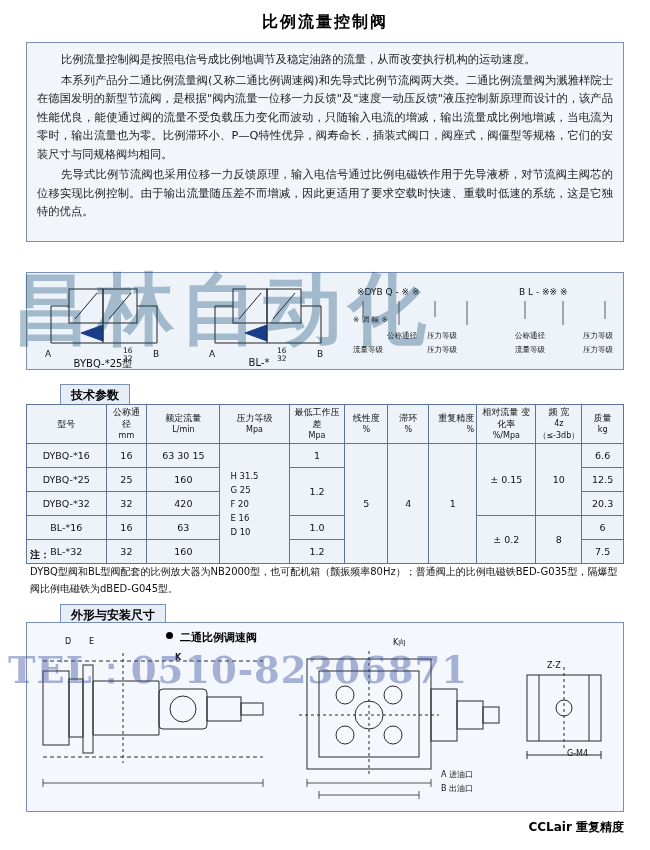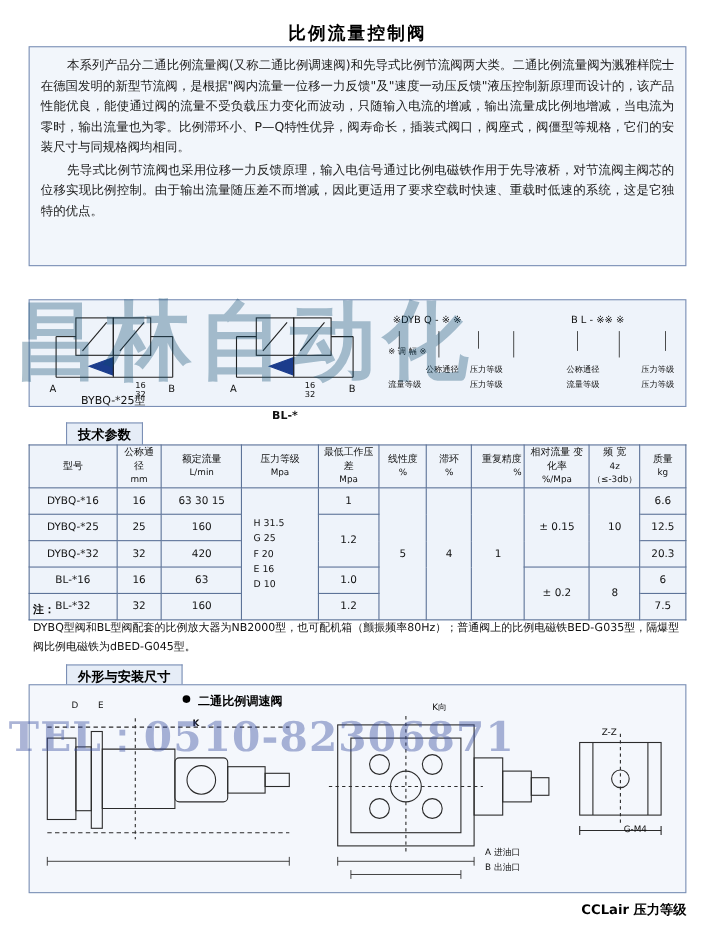--- a/index.html
+++ b/index.html
@@ -8,21 +8,21 @@
     background:#ffffff;
     font-family:"DejaVu Sans","Liberation Sans",sans-serif;
     position:relative;overflow:hidden;
     color:#111;
   }
   .page{position:absolute;inset:0;}
 
   
   .doc-title{
     position:absolute;top:12px;left:0;width:650px;text-align:center;
-    font-size:16px;font-weight:bold;letter-spacing:2px;color:#000;margin-top:8px;
+    font-size:16px;font-weight:bold;letter-spacing:2px;color:#000;
   }
 
   
   .intro{
     position:absolute;left:26px;top:42px;width:598px;height:200px;
     border:1px solid #7b8fb5;background:#f2f6fb;
     box-sizing:border-box;padding:8px 10px 6px 10px;
   }
   .intro p{
     margin:0 0 2px 0;font-size:11.3px;line-height:18.5px;text-align:justify;
@@ -103,20 +103,21 @@
   svg{display:block;}
 </style>
 </head>
 <body>
 
 <div class="page">
 
   <div class="doc-title">比例流量控制阀</div>
 
   <div class="intro">
+    <p>比例流量控制阀是按照电信号成比例地调节及稳定油路的流量，从而改变执行机构的运动速度。</p>
     <p>本系列产品分二通比例流量阀(又称二通比例调速阀)和先导式比例节流阀两大类。二通比例流量阀为溅雅样院士在德国发明的新型节流阀，是根据"阀内流量一位移一力反馈"及"速度一动压反馈"液压控制新原理而设计的，该产品性能优良，能使通过阀的流量不受负载压力变化而波动，只随输入电流的增减，输出流量成比例地增减，当电流为零时，输出流量也为零。比例滞环小、P—Q特性优异，阀寿命长，插装式阀口，阀座式，阀僵型等规格，它们的安装尺寸与同规格阀均相同。</p>
     <p>先导式比例节流阀也采用位移一力反馈原理，输入电信号通过比例电磁铁作用于先导液桥，对节流阀主阀芯的位移实现比例控制。由于输出流量随压差不而增减，因此更适用了要求空载时快速、重载时低速的系统，这是它独特的优点。</p>
   </div>
 
   <div class="sec-tab" style="left:60px;top:252px;margin-top:32px;">液压符号</div>
 
   <div class="symbol-box">
 
     <svg width="170" height="70" style="position:absolute;left:14px;top:8px;">
       <rect x="28" y="8" width="34" height="34" fill="none" stroke="#222" stroke-width="1"></rect>
@@ -144,21 +145,21 @@
       <line x1="10" y1="25" x2="28" y2="25" stroke="#222" stroke-width="1"></line>
       <line x1="96" y1="25" x2="116" y2="25" stroke="#222" stroke-width="1"></line>
       <path d="M40 52 L62 44 L62 60 Z" fill="#1b3c8c" stroke="#1b3c8c"></path>
       <line x1="10" y1="25" x2="10" y2="62" stroke="#222" stroke-width="1"></line>
       <line x1="116" y1="25" x2="116" y2="62" stroke="#222" stroke-width="1"></line>
       <line x1="10" y1="62" x2="116" y2="62" stroke="#222" stroke-width="1"></line>
       <line x1="62" y1="42" x2="62" y2="62" stroke="#222" stroke-width="1"></line>
     </svg>
     <div class="sym-label" style="left:182px;top:76px;">A</div>
     <div class="sym-label" style="left:290px;top:76px;">B</div>
-    <div class="sym-caption" style="left:172px;top:100px;width:120px;font-weight:bold;">BL-*</div>
+    <div class="sym-caption" style="left:172px;top:84px;width:120px;">BL-*</div>
     <div class="sym-label" style="left:250px;top:74px;font-size:7.5px;line-height:8px;">16<br>32</div>
 
     <div class="sym-label" style="left:330px;top:14px;font-size:9px;">※DYB Q - ※  ※</div>
     <svg width="130" height="36" style="position:absolute;left:330px;top:26px;">
       <line x1="6" y1="2" x2="6" y2="18" stroke="#333" stroke-width=".8"></line>
       <line x1="42" y1="2" x2="42" y2="26" stroke="#333" stroke-width=".8"></line>
       <line x1="78" y1="2" x2="78" y2="18" stroke="#333" stroke-width=".8"></line>
       <line x1="110" y1="2" x2="110" y2="26" stroke="#333" stroke-width=".8"></line>
     </svg>
     <div class="sym-label" style="left:326px;top:42px;font-size:7.5px;">※ 调 幅 ※</div>
@@ -354,15 +355,15 @@
     <div class="dim-lbl" style="left:414px;top:146px;">A 进油口</div>
     <div class="dim-lbl" style="left:414px;top:160px;">B 出油口</div>
   </div>
 
   <div class="bullet"></div>
   <div class="dim-caption">二通比例调速阀</div>
 
   <div class="wm wm-cn">昌林自动化</div>
   <div class="wm wm-tel">TEL：0510-82306871</div>
 
-  <div class="footer">CCLair 压力等级</div>
+  <div class="footer">CCLair 重复精度</div>
 
 </div>
 
 </body></html>

